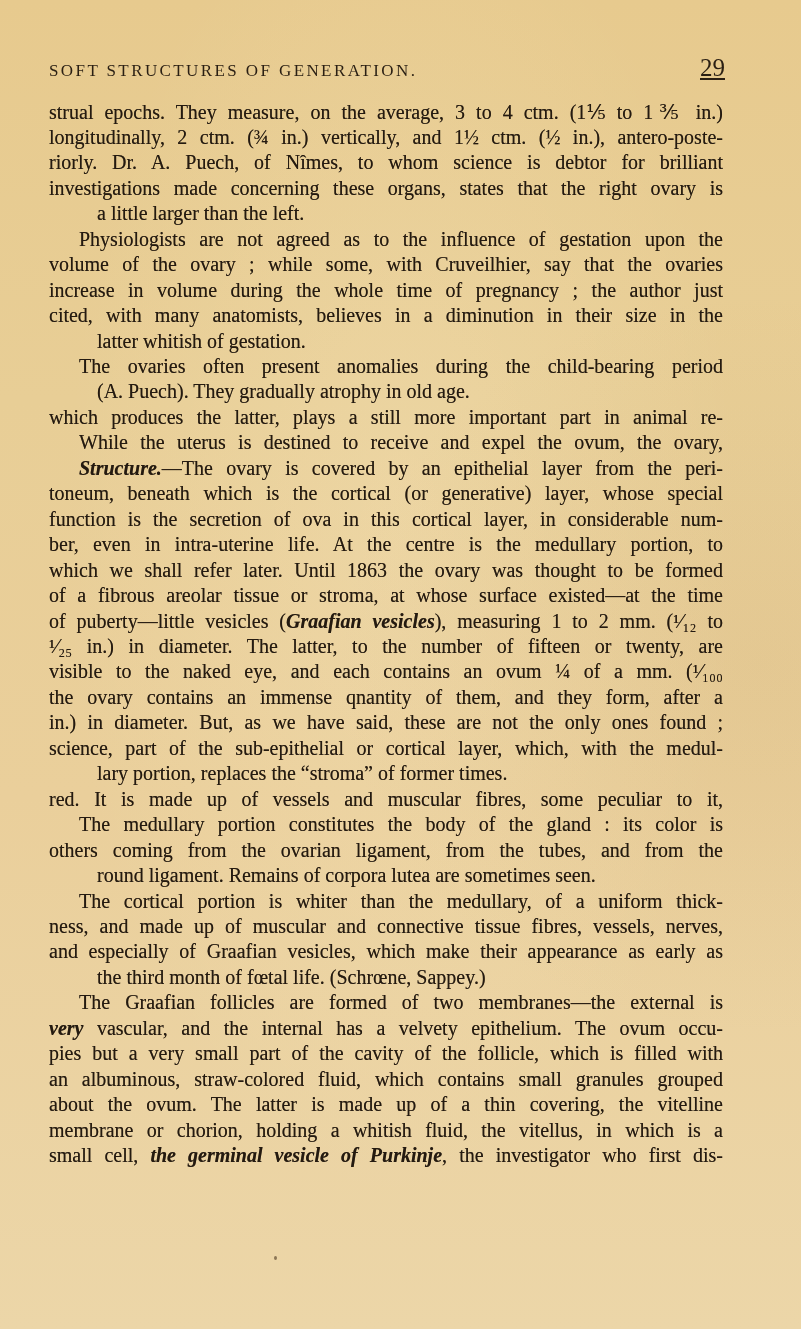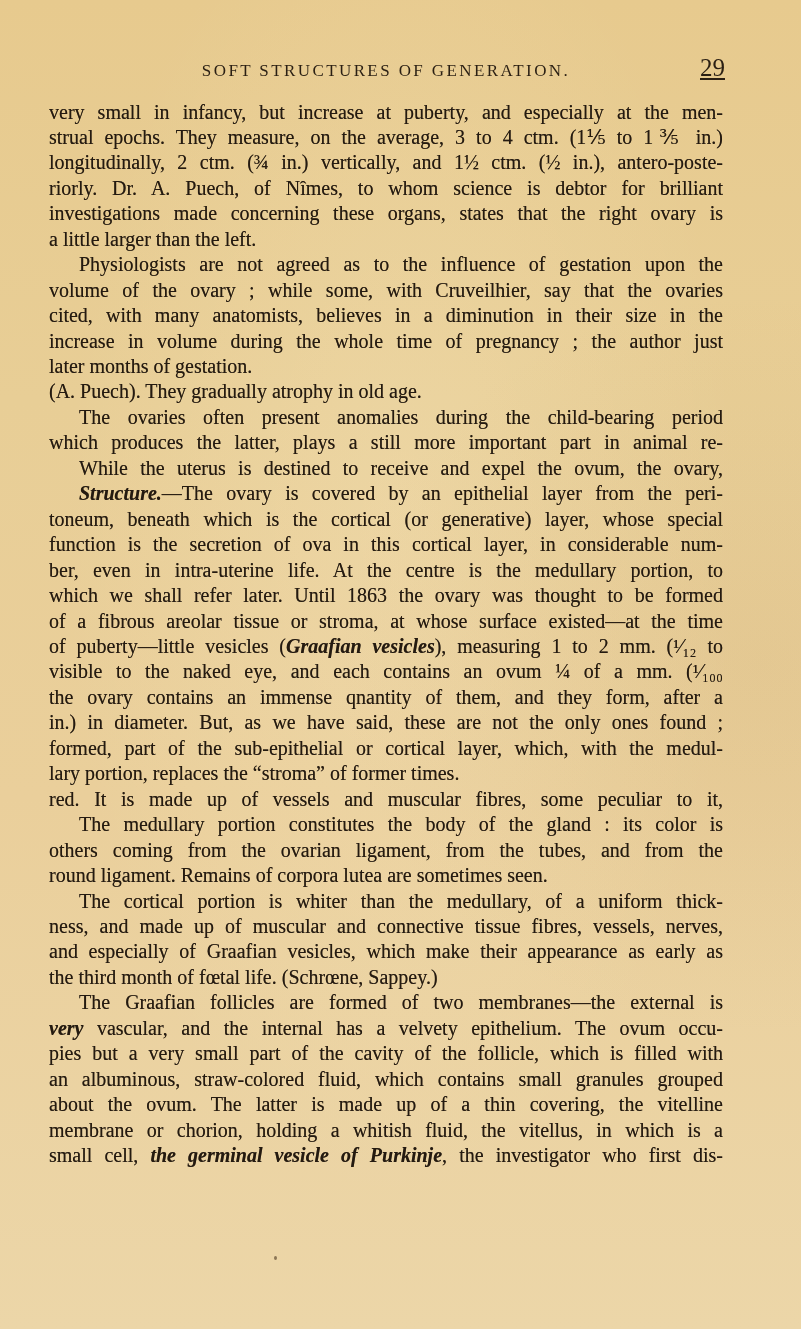--- a/index.html
+++ b/index.html
@@ -25,21 +25,20 @@
     }
     .running-head {
       position: absolute;
       left: 49px;
       width: 674px;
       top: 61px;
       height: 20px;
       line-height: 20px;
       font-size: 17px;
       letter-spacing: 2.4px;
-      text-align: center;
       white-space: nowrap;
       color: #2a1f13;
     }
     .page-number {
       position: absolute;
       right: 76px;
       top: 54px;
       height: 28px;
       line-height: 28px;
       font-size: 25px;
@@ -56,20 +55,21 @@
     }
     .ln {
       height: 25.46px;
       line-height: 25.46px;
       text-align: justify;
       text-align-last: justify;
       overflow: hidden;
     }
     .ln.last {
       text-align-last: left;
+      margin-left: 48px;
     }
     .ln.ind {
       padding-left: 30px;
     }
     .ln em {
       font-style: italic;
       font-weight: bold;
     }
     .speck {
       position: absolute;
@@ -82,58 +82,58 @@
 <body>
 
 <div class="page">
 
   <div class="running-head">SOFT STRUCTURES OF GENERATION.</div>
   <div class="page-number">29</div>
 
   <div class="body-text">
 
     <div>
-      <div class="ln">very small in infancy, but increase at puberty, and especially at the men-</div>
       <div class="ln">strual epochs. They measure, on the average, 3 to 4 ctm. (1⅕ to 1⅗ in.)</div>
       <div class="ln">longitudinally, 2 ctm. (¾ in.) vertically, and 1½ ctm. (½ in.), antero-poste-</div>
       <div class="ln">riorly. Dr. A. Puech, of Nîmes, to whom science is debtor for brilliant</div>
       <div class="ln">investigations made concerning these organs, states that the right ovary is</div>
       <div class="ln last">a little larger than the left.</div>
     </div>
 
     <div>
       <div class="ln ind">Physiologists are not agreed as to the influence of gestation upon the</div>
       <div class="ln">volume of the ovary ; while some, with Cruveilhier, say that the ovaries</div>
+      <div class="ln">increase in volume during the whole time of pregnancy ; the author just</div>
       <div class="ln">cited, with many anatomists, believes in a diminution in their size in the</div>
-      <div class="ln">increase in volume during the whole time of pregnancy ; the author just</div>
-      <div class="ln last">later months of gestation.</div>
+      <div class="ln last">latter whitish of gestation.</div>
     </div>
 
     <div>
+      <div class="ln ind">The ovaries often present anomalies during the child-bearing period</div>
       <div class="ln last">(A. Puech). They gradually atrophy in old age.</div>
-      <div class="ln ind">The ovaries often present anomalies during the child-bearing period</div>
     </div>
 
     <div>
       <div class="ln">which produces the latter, plays a still more important part in animal re-</div>
       <div class="ln ind">While the uterus is destined to receive and expel the ovum, the ovary,</div>
     </div>
 
     <div>
       <div class="ln ind"><em>Structure.</em><span>—The ovary is covered by an epithelial layer from the peri-</span></div>
       <div class="ln">toneum, beneath which is the cortical (or generative) layer, whose special</div>
       <div class="ln">function is the secretion of ova in this cortical layer, in considerable num-</div>
       <div class="ln">ber, even in intra-uterine life. At the centre is the medullary portion, to</div>
       <div class="ln">which we shall refer later. Until 1863 the ovary was thought to be formed</div>
       <div class="ln">of a fibrous areolar tissue or stroma, at whose surface existed—at the time</div>
       <div class="ln"><span>of puberty—little vesicles (</span><em>Graafian vesicles</em><span>), measuring 1 to 2 mm. (¹⁄₁₂ to</span></div>
+      <div class="ln">¹⁄₂₅ in.) in diameter. The latter, to the number of fifteen or twenty, are</div>
       <div class="ln">visible to the naked eye, and each contains an ovum ¼ of a mm. (¹⁄₁₀₀</div>
       <div class="ln">the ovary contains an immense qnantity of them, and they form, after a</div>
       <div class="ln">in.) in diameter. But, as we have said, these are not the only ones found ;</div>
-      <div class="ln">formed, part of the sub-epithelial or cortical layer, which, with the medul-</div>
+      <div class="ln">science, part of the sub-epithelial or cortical layer, which, with the medul-</div>
       <div class="ln last">lary portion, replaces the “stroma” of former times.</div>
     </div>
 
     <div>
       <div class="ln">red. It is made up of vessels and muscular fibres, some peculiar to it,</div>
       <div class="ln ind">The medullary portion constitutes the body of the gland : its color is</div>
       <div class="ln">others coming from the ovarian ligament, from the tubes, and from the</div>
       <div class="ln last">round ligament. Remains of corpora lutea are sometimes seen.</div>
     </div>
 

